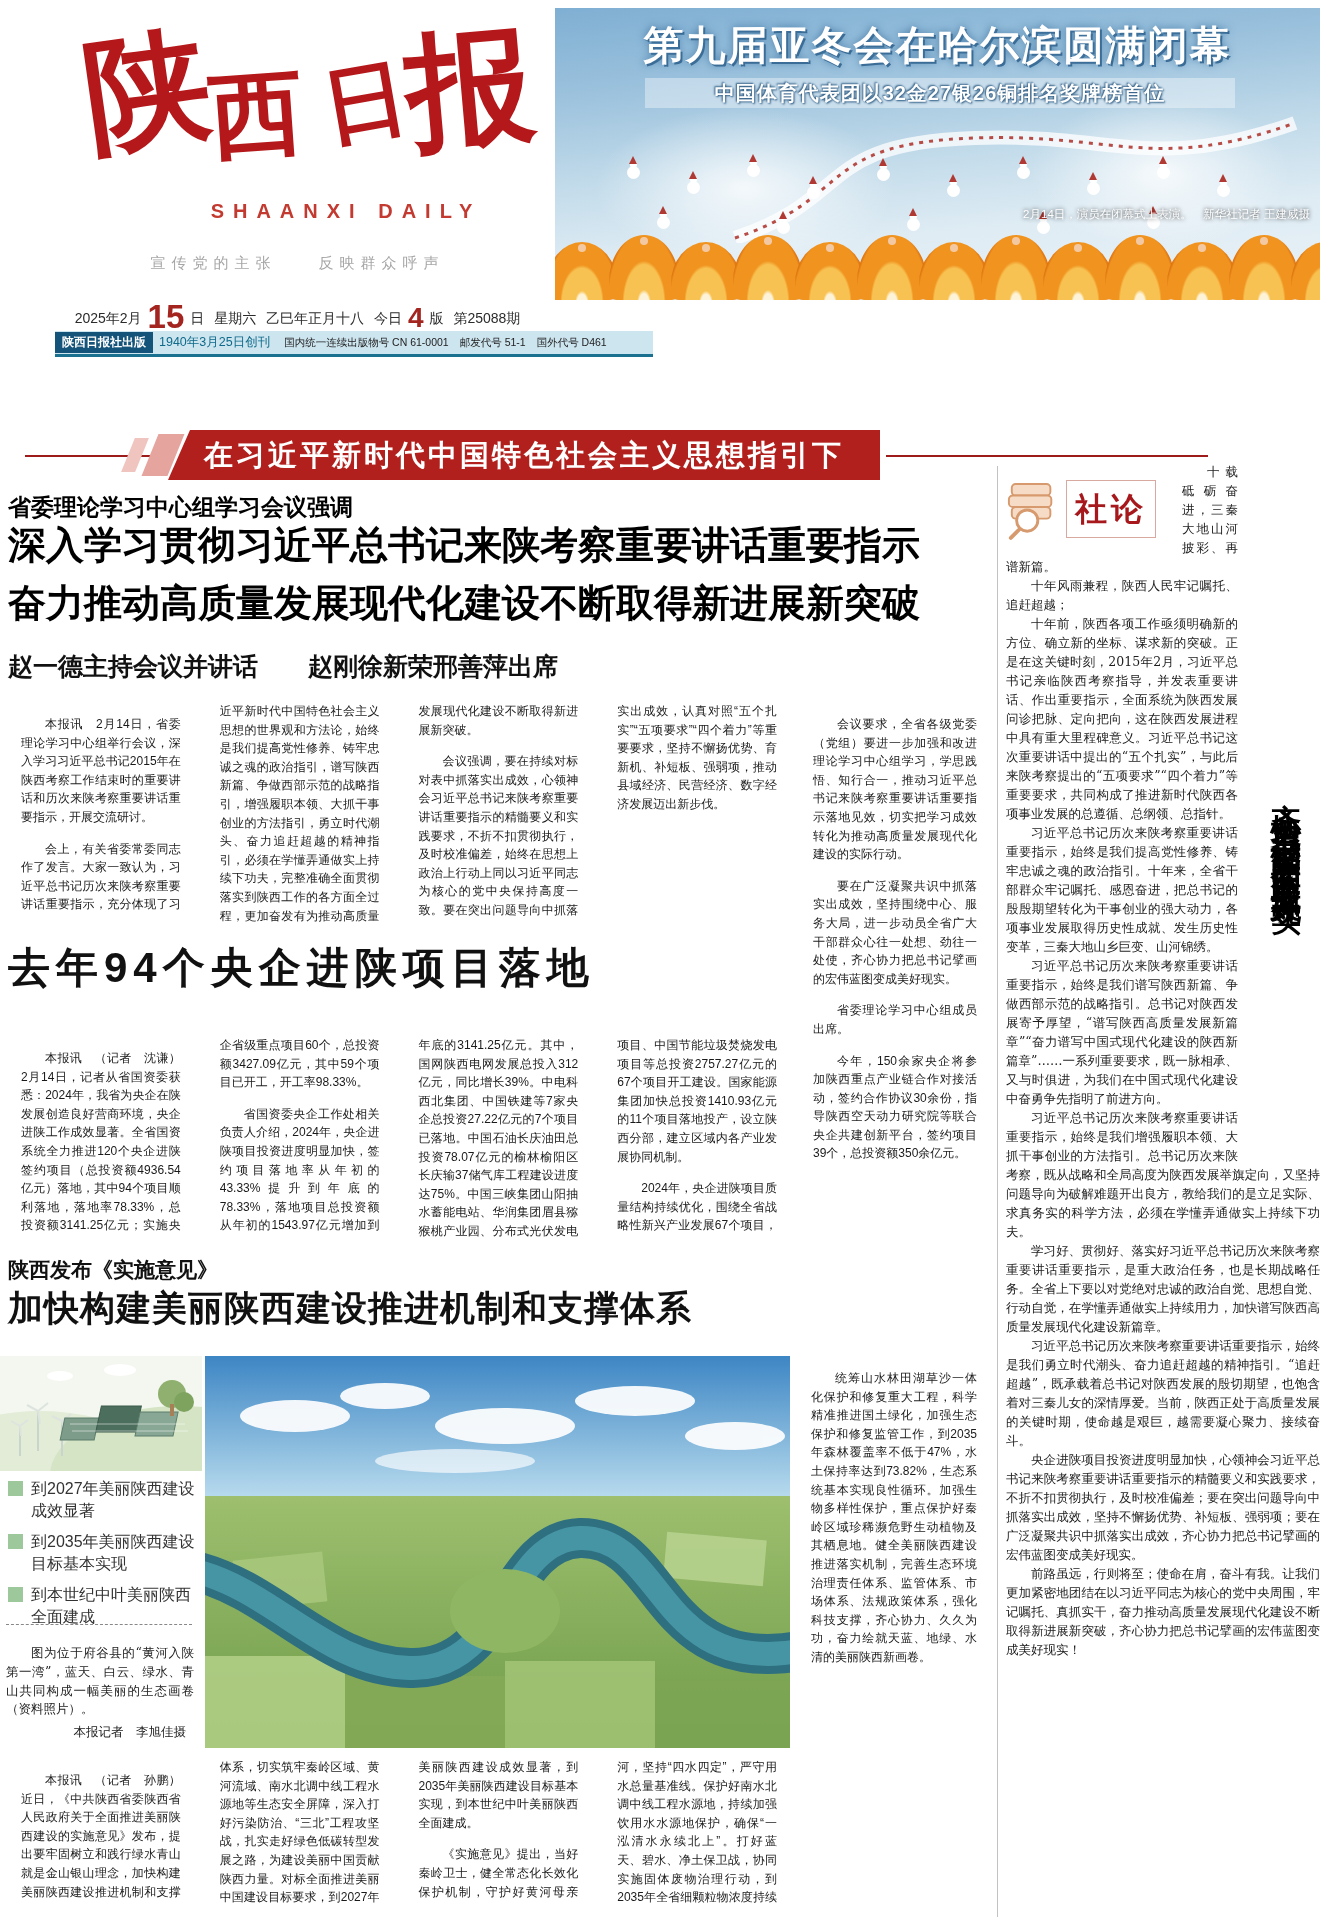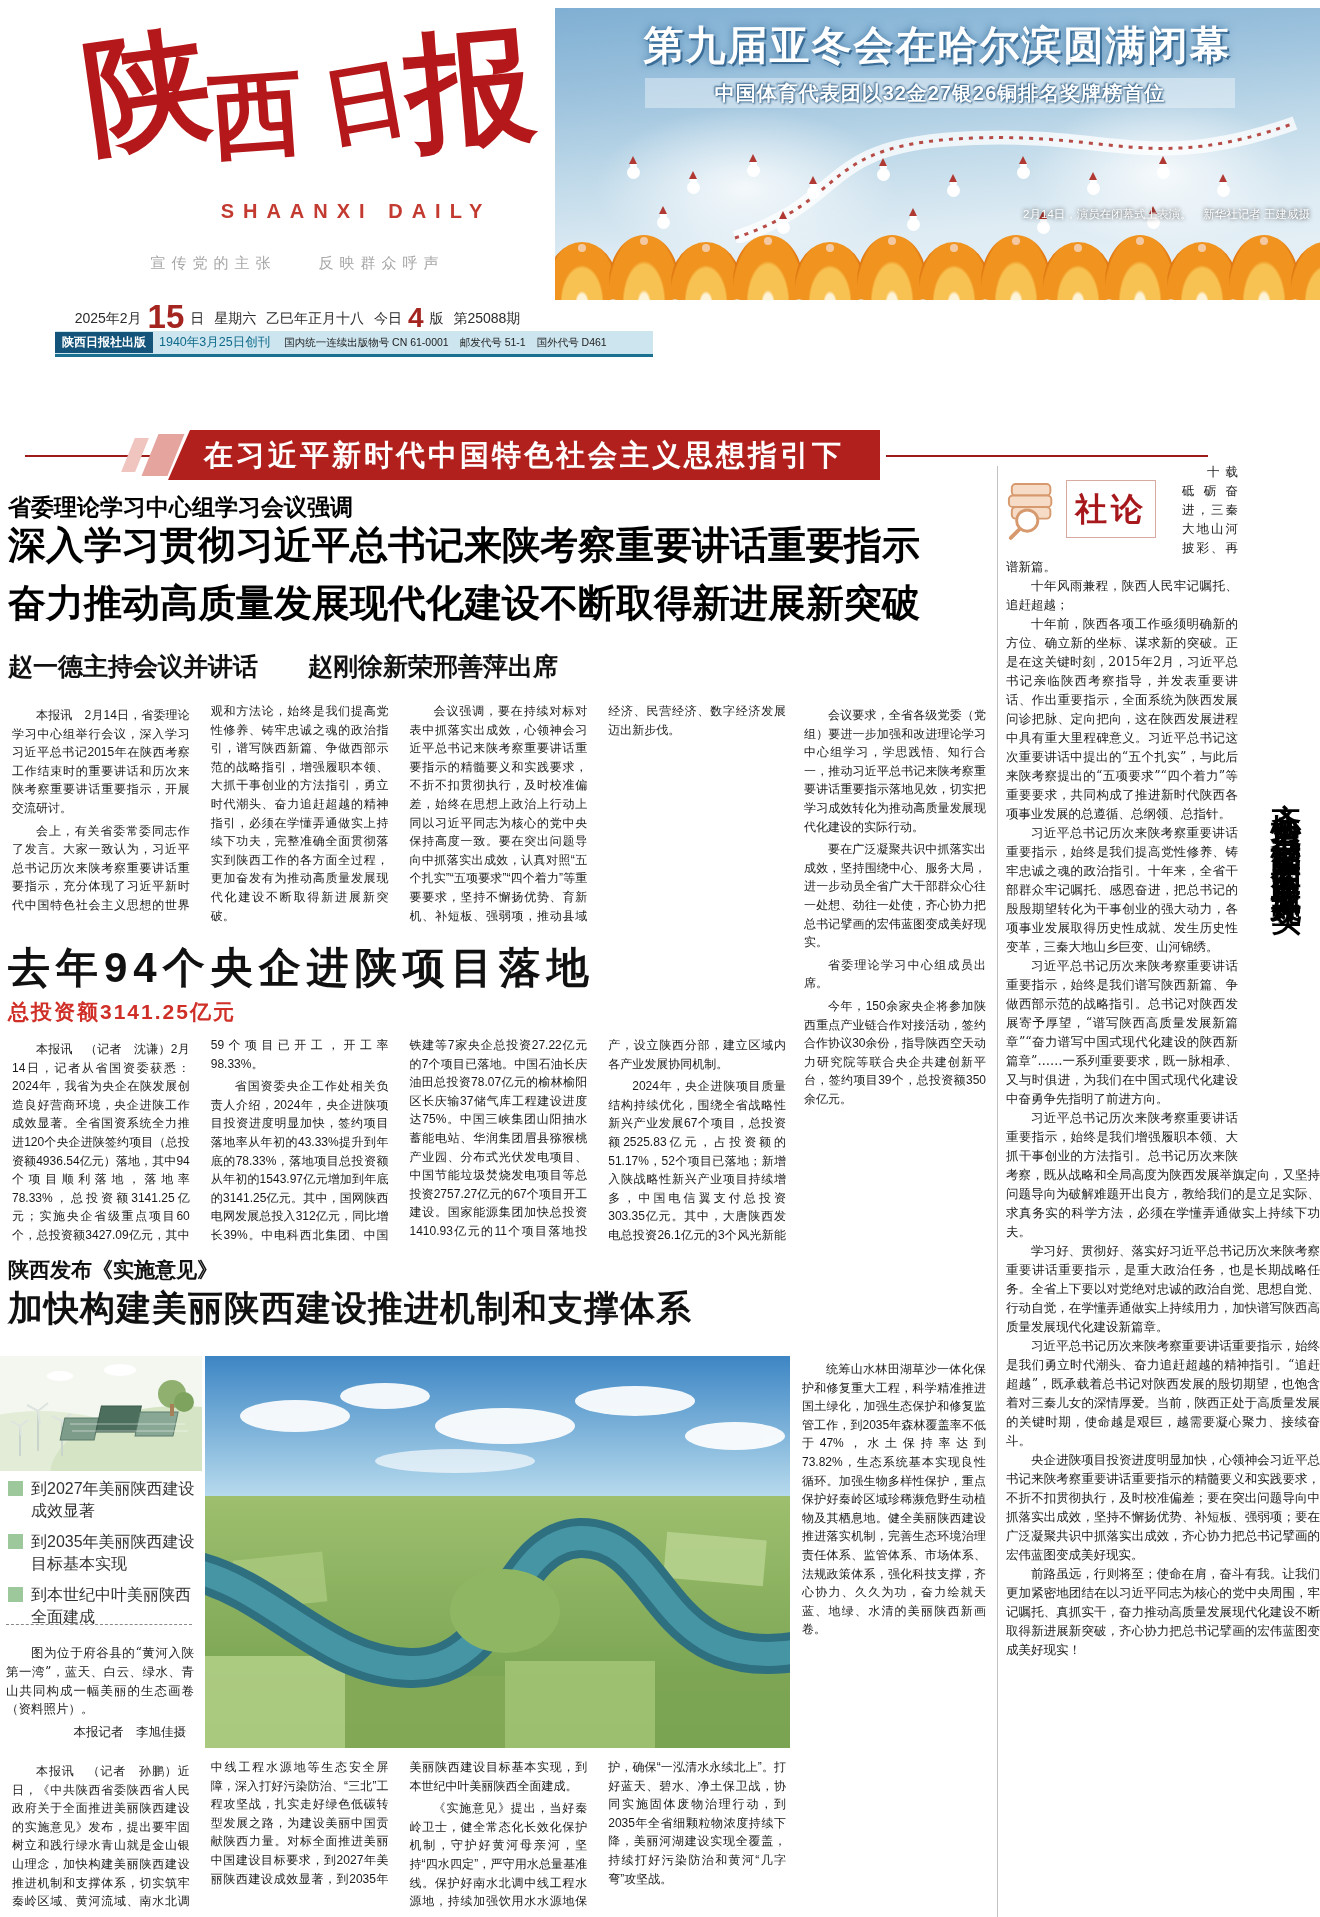--- a/index.html
+++ b/index.html
@@ -9,21 +9,21 @@
 
   
   #masthead{left:40px;top:14px;width:515px;height:310px}
   #mast-title{position:absolute;left:10px;top:10px;width:100%;text-align:center;white-space:nowrap}
   .mt-ch{display:inline-block;font-family:"DejaVu Serif",serif;font-weight:bold;color:#b5181a;
          font-size:120px;line-height:1;margin:0 -6px}
   .mt-ch:nth-child(1){transform:rotate(-8deg) translateY(6px) scale(1.04)}
   .mt-ch:nth-child(2){transform:rotate(-4deg) translateY(30px) scale(.78)}
   .mt-ch:nth-child(3){transform:rotate(-10deg) translateY(18px) scale(.70)}
   .mt-ch:nth-child(4){transform:rotate(-5deg) translateY(4px) scale(1.06)}
-  #mast-en{position:absolute;left:146px;top:186px;width:340px;text-align:center;color:#c33a30;
+  #mast-en{position:absolute;left:136px;top:186px;width:340px;text-align:center;color:#c33a30;
            font-size:20px;letter-spacing:9px;font-weight:bold}
   #mast-slogan{position:absolute;left:0;top:240px;width:100%;text-align:center;color:#a6a6a6;
            font-size:15px;letter-spacing:6px}
   #mast-date{position:absolute;left:0;top:284px;width:100%;text-align:center;font-size:14px;color:#2b2b2b;white-space:nowrap}
   #mast-date .bignum{color:#a42520;font-weight:bold;font-size:33px;vertical-align:-5px;font-family:"Liberation Sans",sans-serif}
   #mast-date .bignum2{color:#a42520;font-weight:bold;font-size:28px;vertical-align:-4px}
   #mast-date span{margin:0 3px}
 
   
   #pubbar{left:55px;top:331px;width:598px;height:23px;background:#cde5ef;border-bottom:3px solid #19718f;
@@ -61,21 +61,21 @@
   #banner-acc2{left:128px;top:438px;width:14px;height:34px;background:#f0c4bf;transform:skewX(-22deg)}
 
   
   .center{text-align:left}
   #lead-kicker{left:8px;top:492px;width:764px;font-size:23px;font-weight:bold;color:#000}
   .lead-h{left:8px;width:982px;font-size:38px;font-weight:bold;color:#000;letter-spacing:0;white-space:nowrap}
   #lead-h1{top:520px}
   #lead-h2{top:578px}
   #lead-deck{left:8px;top:650px;width:982px;font-size:25px;font-weight:bold}
   .bodytext{font-size:12px;line-height:1.55;text-align:justify;color:#1a1a1a;overflow:hidden}
-  .bodytext p{margin:4px;text-indent:2em}
+  .bodytext p{margin:13px;text-indent:2em}
   #lead-body{left:8px;top:702px;width:782px;height:224px;column-count:4;column-gap:13px;column-fill:auto}
   #cont-col{left:800px;top:702px;width:190px;height:543px}
 
   
   #soe-h{left:8px;top:940px;width:782px;font-size:42px;font-weight:bold;letter-spacing:6px}
   #soe-sub{left:8px;top:998px;width:782px;font-size:21px;font-weight:bold;color:#cf2f27;letter-spacing:2px}
   #soe-body{left:8px;top:1036px;width:782px;height:209px;column-count:4;column-gap:13px;column-fill:auto}
 
   
   #bt-kicker{left:8px;top:1256px;width:982px;font-size:21px;font-weight:bold}
@@ -193,21 +193,20 @@
       <p>会议强调，要在持续对标对表中抓落实出成效，心领神会习近平总书记来陕考察重要讲话重要指示的精髓要义和实践要求，不折不扣贯彻执行，及时校准偏差，始终在思想上政治上行动上同以习近平同志为核心的党中央保持高度一致。要在突出问题导向中抓落实出成效，认真对照“五个扎实”“五项要求”“四个着力”等重要要求，坚持不懈扬优势、育新机、补短板、强弱项，推动县域经济、民营经济、数字经济发展迈出新步伐。</p>
     </div>
   <div class="abs bodytext" id="cont-col">
       <p>会议要求，全省各级党委（党组）要进一步加强和改进理论学习中心组学习，学思践悟、知行合一，推动习近平总书记来陕考察重要讲话重要指示落地见效，切实把学习成效转化为推动高质量发展现代化建设的实际行动。</p>
       <p>要在广泛凝聚共识中抓落实出成效，坚持围绕中心、服务大局，进一步动员全省广大干部群众心往一处想、劲往一处使，齐心协力把总书记擘画的宏伟蓝图变成美好现实。</p>
       <p>省委理论学习中心组成员出席。</p>
       <p>今年，150余家央企将参加陕西重点产业链合作对接活动，签约合作协议30余份，指导陕西空天动力研究院等联合央企共建创新平台，签约项目39个，总投资额350余亿元。</p>
     </div>
 
   <div class="abs center" id="soe-h">去年94个央企进陕项目落地</div>
-  <div class="abs center" id="soe-sub">总投资额3141.25亿元</div>
   <div class="abs bodytext" id="soe-body">
       <p>本报讯　（记者　沈谦）2月14日，记者从省国资委获悉：2024年，我省为央企在陕发展创造良好营商环境，央企进陕工作成效显著。全省国资系统全力推进120个央企进陕签约项目（总投资额4936.54亿元）落地，其中94个项目顺利落地，落地率78.33%，总投资额3141.25亿元；实施央企省级重点项目60个，总投资额3427.09亿元，其中59个项目已开工，开工率98.33%。</p>
       <p>省国资委央企工作处相关负责人介绍，2024年，央企进陕项目投资进度明显加快，签约项目落地率从年初的43.33%提升到年底的78.33%，落地项目总投资额从年初的1543.97亿元增加到年底的3141.25亿元。其中，国网陕西电网发展总投入312亿元，同比增长39%。中电科西北集团、中国铁建等7家央企总投资27.22亿元的7个项目已落地。中国石油长庆油田总投资78.07亿元的榆林榆阳区长庆输37储气库工程建设进度达75%。中国三峡集团山阳抽水蓄能电站、华润集团眉县猕猴桃产业园、分布式光伏发电项目、中国节能垃圾焚烧发电项目等总投资2757.27亿元的67个项目开工建设。国家能源集团加快总投资1410.93亿元的11个项目落地投产，设立陕西分部，建立区域内各产业发展协同机制。</p>
       <p>2024年，央企进陕项目质量结构持续优化，围绕全省战略性新兴产业发展67个项目，总投资额2525.83亿元，占投资额的51.17%，52个项目已落地；新增入陕战略性新兴产业项目持续增多，中国电信翼支付总投资303.35亿元。其中，大唐陕西发电总投资26.1亿元的3个风光新能源项目和新华水力发电总投资12.08亿元的2个项目并网发电，绿色低碳产业发展势头强劲，提升社会治理能力。</p>
     </div>
 
   <div class="abs center" id="bt-kicker">陕西发布《实施意见》</div>
   <div class="abs center" id="bt-h">加快构建美丽陕西建设推进机制和支撑体系</div>
 
   <div class="abs" id="bt-panel">

